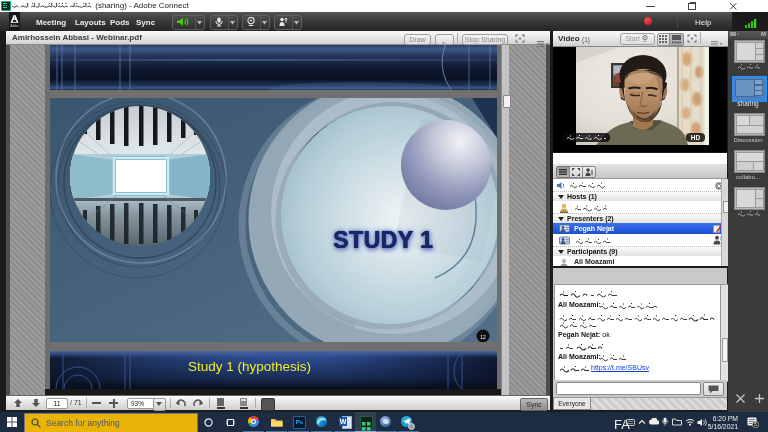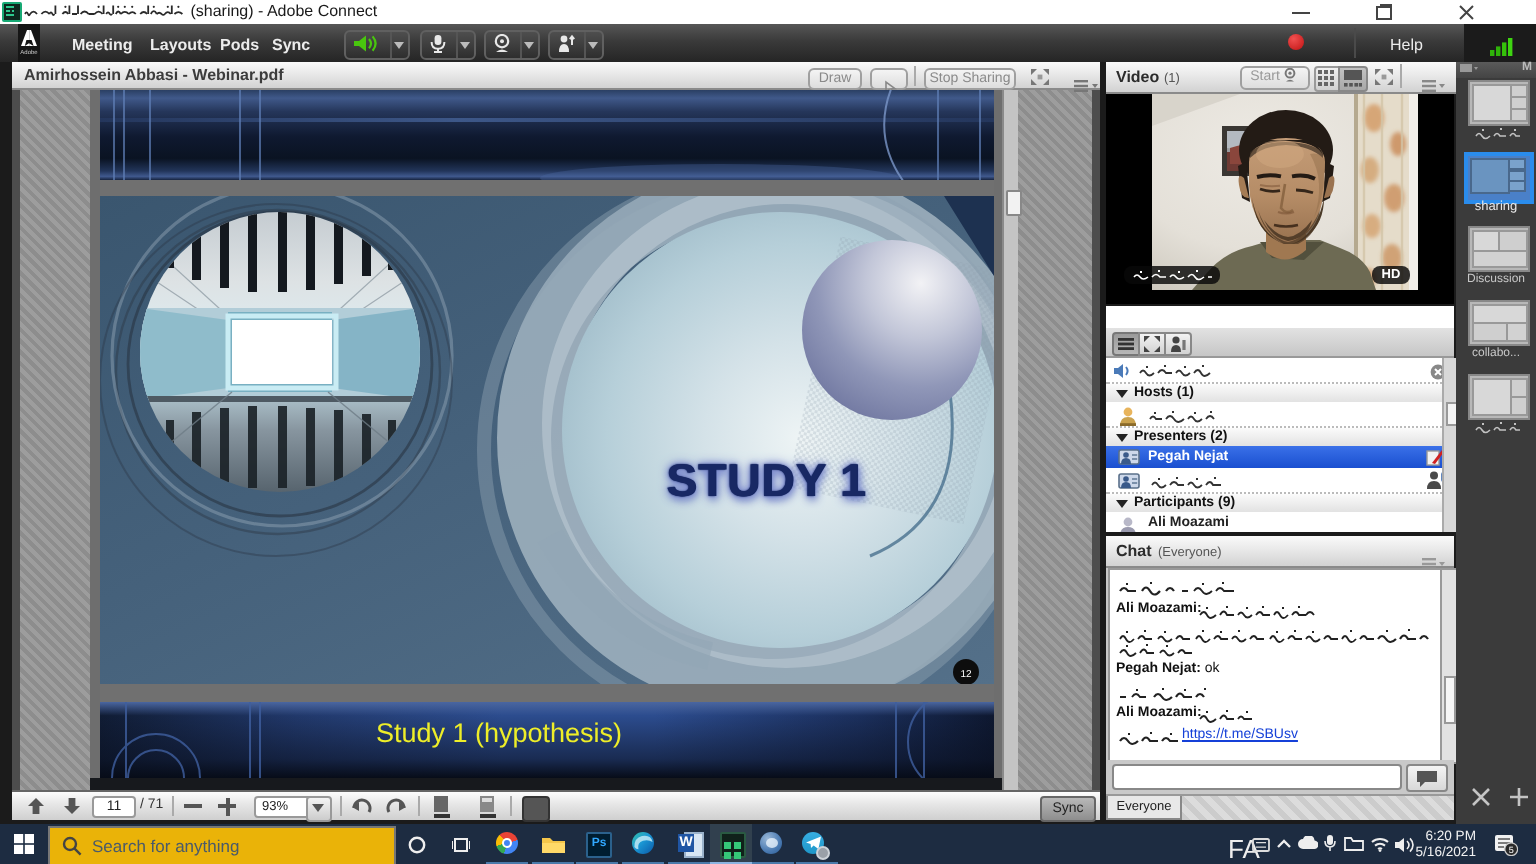--- a/index.html
+++ b/index.html
@@ -633,30 +633,20 @@
         </svg>
     <div class="ab" style="left:21px;top:2px;font-size:7px;font-weight:bold;color:#222">Ali Moazami</div>
   </div>
 
   <div class="ab" style="left:168px;top:26px;width:6px;height:87px;background:#d8d8d8;border-left:1px solid #aaa">
     <div class="ab" style="left:0.5px;top:22px;width:5px;height:10px;background:#f4f4f4;border:1px solid #999"></div>
   </div>
 </div>
 
 <div class="ab" style="left:553px;top:268px;width:174px;height:141px;background:#c9c9c9">
-  <div class="ab podhdr" style="left:0;top:0;width:174px;height:15px">
-    <div class="ab" style="left:5px;top:3px;font-size:8px;font-weight:bold;color:#2c2c2c">Chat</div>
-    <div class="ab" style="left:26px;top:4.5px;font-size:6.5px;color:#555">(Everyone)</div>
-    <div class="ab" style="left:158px;top:5px;width:12px;height:8px"><svg width="12" height="8">
-            <rect x="0" y="1" width="7" height="1.2" fill="#999"></rect>
-            <rect x="0" y="3.4" width="7" height="1.2" fill="#999"></rect>
-            <rect x="0" y="5.8" width="7" height="1.2" fill="#999"></rect>
-            <path d="M8.5 3 L11.5 3 L10 5 Z" fill="#999"></path>
-          </svg></div>
-  </div>
 
   <div class="ab" style="left:1px;top:16px;width:166px;height:96px;background:#fff;border:1px solid #999;border-right:none">
 
     <svg class="ab" style="left:3px;top:5px" width="62" height="8">
           <g stroke="#222" fill="none">
             <path stroke-width="1.1" d="M2 5.5 q2 -3 4 0 l4 0 M13 5.5 q2 -3.5 4 0 t5 0 M25 5.5 q2 -3 4 0"></path>
             <path stroke-width="0.9" d="M33 5.5 l3 0 M39 5.5 q2 -3 4 0 t5 0 M50 5.5 q2 -3 4 0 l5 0"></path>
           </g>
           <g fill="#222">
             <rect x="5" y="1.5" width="1" height="1"></rect>

